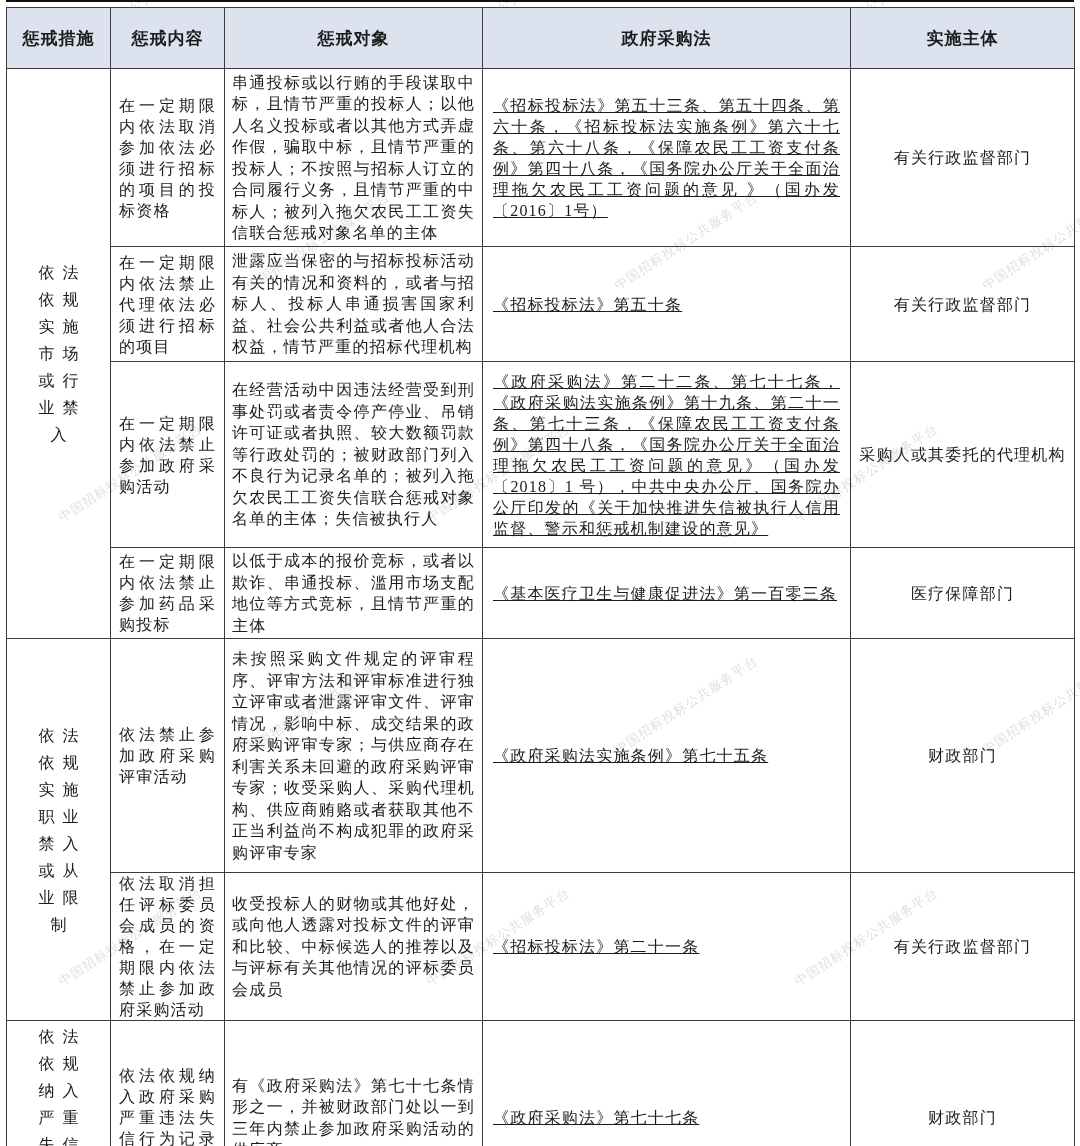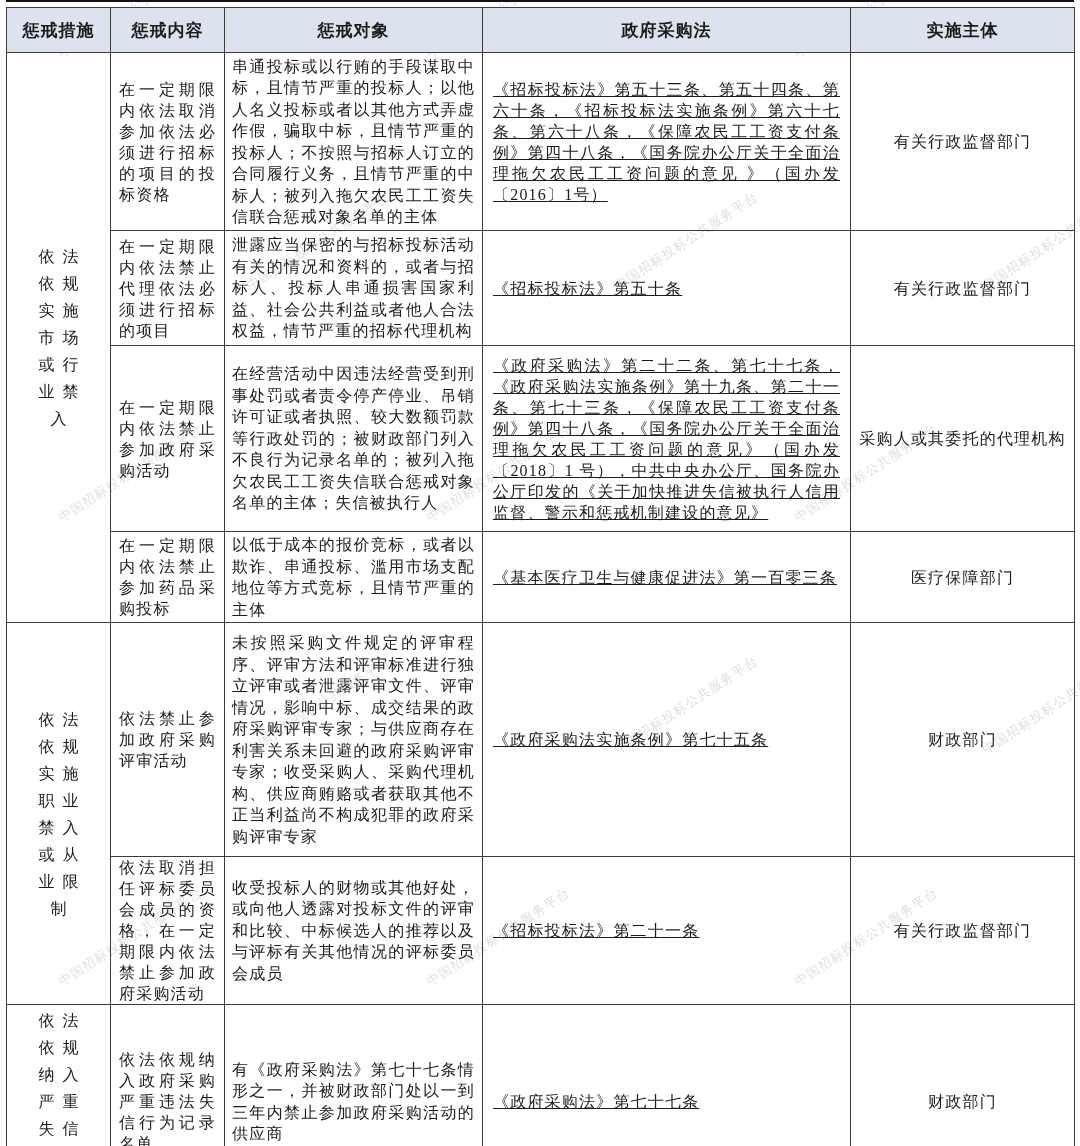--- a/index.html
+++ b/index.html
@@ -24,21 +24,21 @@
   table{
     border-collapse:collapse;table-layout:fixed;width:1068px;
     position:relative;z-index:1;background:transparent;
   }
   col.c1{width:104px}col.c2{width:114px}col.c3{width:258px}col.c4{width:368px}col.c5{width:224px}
   th,td{border:1px solid var(--border);vertical-align:middle;}
   table{border-bottom:4px solid var(--thick);}
   thead th{
     background:var(--header-bg);
     font-family:"Liberation Sans","DejaVu Sans",sans-serif;
-    font-weight:bold;font-size:17px;height:24px;padding:10px 2px;
+    font-weight:bold;font-size:17px;height:24px;padding:18px 2px;
     letter-spacing:1px;text-align:center;
   }
   tbody td{font-size:16px;line-height:21px;letter-spacing:1.2px;padding:2px 7px;}
   td.measure-cell{text-align:center;padding:2px 2px;}
   .measure-text{white-space:pre-line;line-height:27px;letter-spacing:.5em;margin-right:-.5em;}
   td.content-cell{text-align:justify;text-justify:inter-character;padding:0 8px;}
   td.target-cell{text-align:justify;text-justify:inter-character;line-height:21.5px;}
   td.basis-cell{text-align:justify;text-justify:inter-character;padding:2px 10px;text-decoration:underline;}
   td.subject-cell{text-align:center;margin-left:8px;}
 </style>

